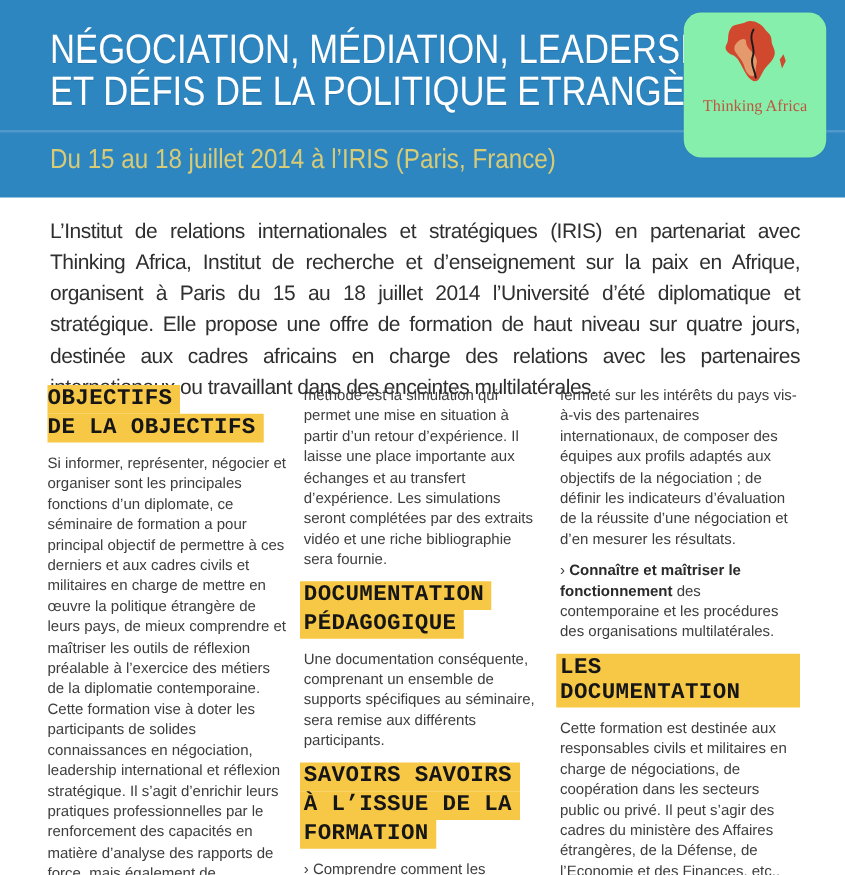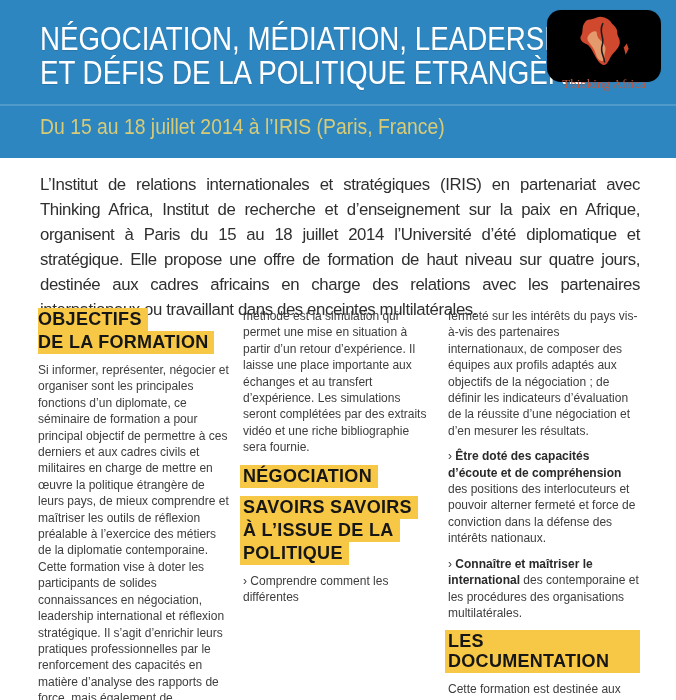--- a/index.html
+++ b/index.html
@@ -17,43 +17,43 @@
     text-shadow:0 1px 1px rgba(0,0,0,0.12);
   }
   .hero-divider{position:absolute;left:0;top:104px;width:676px;height:2px;background:rgba(255,255,255,0.16);}
   .hero-date{
     position:absolute;left:40px;top:112px;
     color:var(--gold,#d8cb76);font-size:22px;line-height:30px;white-space:nowrap;
     transform:scaleX(0.88);transform-origin:left center;
   }
   
   .logo-badge{
-    position:absolute;top:10px;right:15px;width:114px;height:72px;
-    background:#000000;border-radius:14px;text-align:center;
+    position:absolute;top:10px;right:15px;width:114px;height:116px;
+    background:#86efac;border-radius:14px;text-align:center;
     box-shadow:0 0 0 1px rgba(0,0,0,0.03);
     margin-left:14px;
   }
   .logo-badge svg{margin-top:4px;}
   .logo-text{
     font-family:"Liberation Serif", serif;color:var(--logoRed,#bf5740);
     font-size:13px;line-height:14px;margin-top:-1px;
   }
   
   .intro{
     position:absolute;left:40px;top:172px;width:600px;
     font-size:16.8px;line-height:25px;letter-spacing:-0.4px;
     color:#2f2f2f;text-align:justify;
   }
   
   .columns{
     position:absolute;left:38px;top:308px;width:602px;height:392px;
     display:flex;gap:13px;overflow:hidden;
   }
   .col{flex:0 0 192px;width:192px;}
-  .block-heading{margin:0 0 8px -3px;}
+  .block-heading{margin:0 0 8px -3px;font-family:Liberation Mono, monospace;}
   .col .block-heading:first-child{margin-top:0;}
   .h-line{line-height:22px;}
   .h-line span{
     display:inline-block;background:var(--highlight,#f7c845);
     color:#161616;font-weight:bold;font-size:18px;line-height:20px;
     letter-spacing:0.3px;padding:1px 6px 2px 3px;
   }
   .para{
     margin:0 0 9px 0;font-size:12px;line-height:16.4px;color:#3d3d3d;
   }
@@ -82,40 +82,41 @@
       <div class="logo-text">Thinking Africa</div>
     </div>
   </header>
 
   <section class="intro">L’Institut de relations internationales et stratégiques (IRIS) en partenariat avec Thinking Africa, Institut de recherche et d’enseignement sur la paix en Afrique, organisent à Paris du 15 au 18 juillet 2014 l’Université d’été diplomatique et stratégique. Elle propose une offre de formation de haut niveau sur quatre jours, destinée aux cadres africains en charge des relations avec les partenaires internationaux ou travaillant dans des enceintes multilatérales.</section>
 
   <main class="columns" id="columns-root">
       <div class="col">
         <div class="block-heading">
           <div class="h-line"><span>OBJECTIFS</span></div>
-          <div class="h-line"><span>DE LA FORMATION</span></div>
+          <div class="h-line"><span>DE LA OBJECTIFS</span></div>
         </div>
         <p class="para"><span>Si informer, représenter, négocier et organiser sont les principales fonctions d’un diplomate, ce séminaire de formation a pour principal objectif de permettre à ces derniers et aux cadres civils et militaires en charge de mettre en œuvre la politique étrangère de leurs pays, de mieux comprendre et maîtriser les outils de réflexion préalable à l’exercice des métiers de la diplomatie contemporaine. Cette formation vise à doter les participants de solides connaissances en négociation, leadership international et réflexion stratégique. Il s’agit d’enrichir leurs pratiques professionnelles par le renforcement des capacités en matière d’analyse des rapports de force, mais également de développer leurs capacités de représentation, d’organisation et d’action dans les organisations internationales et de mieux défendre les intérêts des pays ou des institutions qu’ils représentent.</span></p>
       </div>
       <div class="col">
         <p class="para"><span>méthode est la simulation qui permet une mise en situation à partir d’un retour d’expérience. Il laisse une place importante aux échanges et au transfert d’expérience. Les simulations seront complétées par des extraits vidéo et une riche bibliographie sera fournie.</span></p>
         <div class="block-heading">
-          <div class="h-line"><span>NÉGOCIATION</span></div>
+          <div class="h-line"><span>DOCUMENTATION</span></div>
+          <div class="h-line"><span>PÉDAGOGIQUE</span></div>
         </div>
+        <p class="para"><span>Une documentation conséquente, comprenant un ensemble de supports spécifiques au séminaire, sera remise aux différents participants.</span></p>
         <div class="block-heading">
           <div class="h-line"><span>SAVOIRS SAVOIRS</span></div>
           <div class="h-line"><span>À L’ISSUE DE LA</span></div>
-          <div class="h-line"><span>POLITIQUE</span></div>
+          <div class="h-line"><span>FORMATION</span></div>
         </div>
         <p class="para"><span>› Comprendre comment les différentes </span></p>
       </div>
       <div class="col">
         <p class="para"><span>fermeté sur les intérêts du pays vis-à-vis des partenaires internationaux, de composer des équipes aux profils adaptés aux objectifs de la négociation ; de définir les indicateurs d’évaluation de la réussite d’une négociation et d’en mesurer les résultats.</span></p>
-        <p class="para"><span>› </span><b>Être doté des capacités d’écoute et de compréhension</b><span> des positions des interlocuteurs et pouvoir alterner fermeté et force de conviction dans la défense des intérêts nationaux.</span></p>
-        <p class="para"><span>› </span><b>Connaître et maîtriser le international</b><span> des contemporaine et les procédures des organisations multilatérales.</span></p>
+        <p class="para"><span>› </span><b>Connaître et maîtriser le fonctionnement</b><span> des contemporaine et les procédures des organisations multilatérales.</span></p>
         <div class="block-heading">
           <div class="h-line"><span>LES DOCUMENTATION</span></div>
         </div>
         <p class="para"><span>Cette formation est destinée aux responsables civils et militaires en charge de négociations, de coopération dans les secteurs public ou privé. Il peut s’agir des cadres du ministère des Affaires étrangères, de la Défense, de l’Economie et des Finances, etc., ou tout autre acteur mandaté pour la défense des intérêts nationaux ou de son entreprise. A la fin du séminaire, les participants recevront des attestations de fin de formation à l’occasion d’une</span></p>
       </div>
     </main>
 
 </div>
 
 </body></html>

